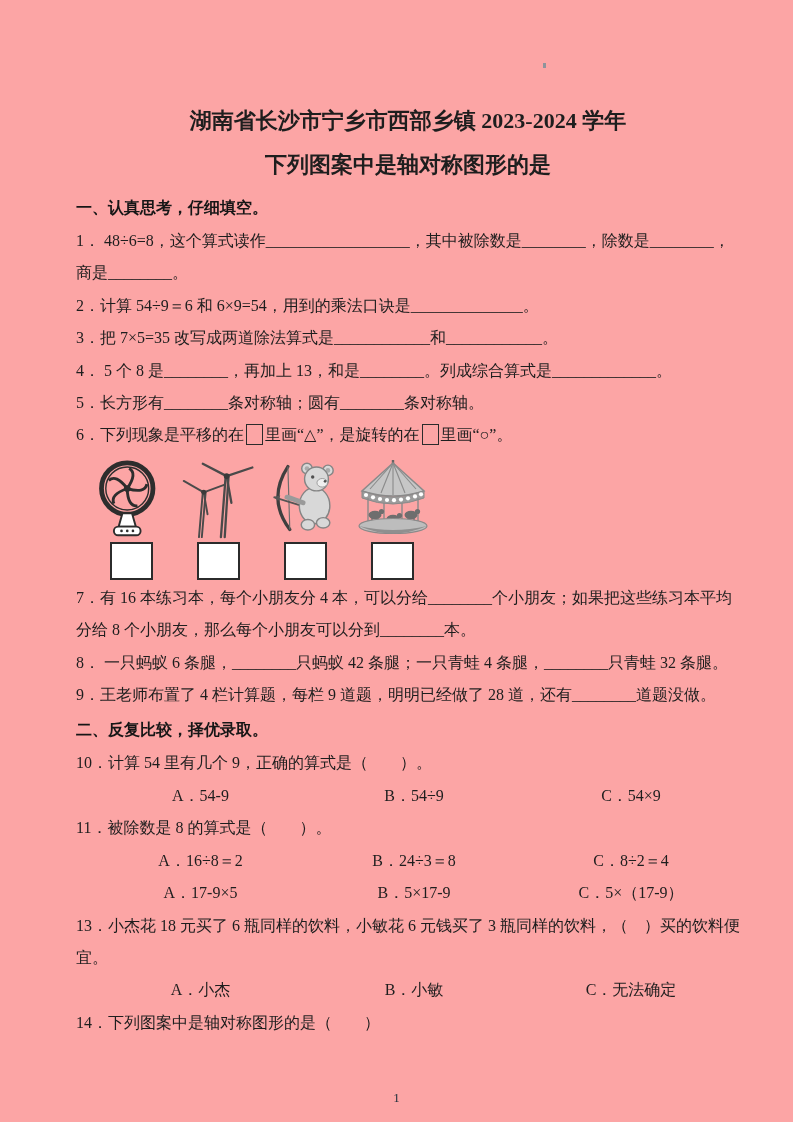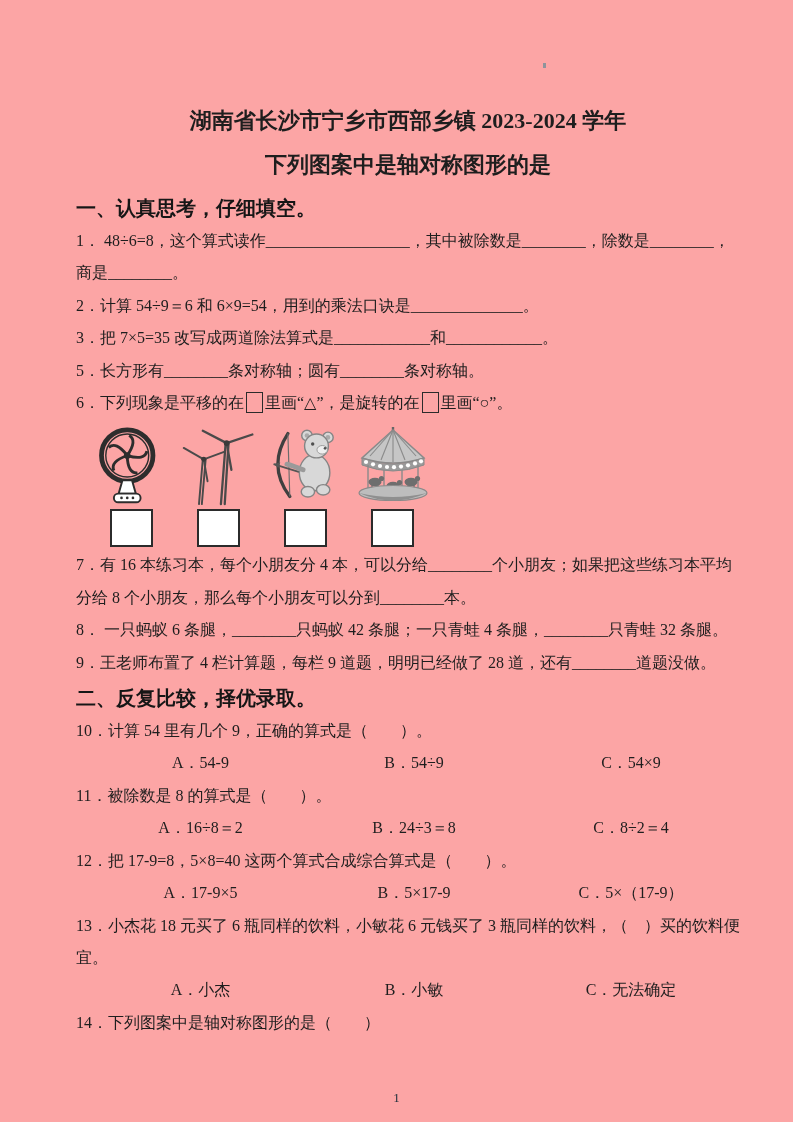--- a/index.html
+++ b/index.html
@@ -25,21 +25,21 @@
     text-align: center;
     font-weight: 700;
     font-size: 22px;
     line-height: 30px;
   }
   .title-line.second { margin-top: 14px; }
   .sec-heading {
     margin-top: 16px;
     font-family: "Liberation Sans", "DejaVu Sans", sans-serif;
     font-weight: 700;
-    font-size: 20px;
+    font-size: 16px;
     line-height: 24px;
     color: #161616;
   }
   .sec-heading.second { margin-top: 7px; }
   .qbody { font-size: 16px; line-height: 32.4px; margin-top: 5px; }
   .qline { white-space: nowrap; }
   .opts {
     display: grid;
     grid-template-columns: 211px 216px 1fr;
     padding-left: 19px;
@@ -88,20 +88,21 @@
   <div class="title-line">湖南省长沙市宁乡市西部乡镇 2023-2024 学年</div>
   <div class="title-line second">下列图案中是轴对称图形的是</div>
 
   <div class="sec-heading">一、认真思考，仔细填空。</div>
 
   <div class="qbody">
     <div class="qline">1． 48÷6=8，这个算式读作__________________，其中被除数是________，除数是________，</div>
     <div class="qline">商是________。</div>
     <div class="qline">2．计算 54÷9＝6 和 6×9=54，用到的乘法口诀是______________。</div>
     <div class="qline">3．把 7×5=35 改写成两道除法算式是____________和____________。</div>
+    <div class="qline">4． 5 个 8 是________，再加上 13，和是________。列成综合算式是_____________。</div>
     <div class="qline">5．长方形有________条对称轴；圆有________条对称轴。</div>
     <div class="qline">
       <span>6．下列现象是平移的在</span><span class="sq"></span><span>里画“△”，是旋转的在</span><span class="sq"></span><span>里画“○”。</span>
     </div>
 
     <div class="figrow">
 
       <div class="figcell">
         <svg width="82" height="80" viewBox="0 0 86 80">
           <circle cx="38" cy="29" r="27" fill="none" stroke="#2d2d2d" stroke-width="5"></circle>
@@ -231,21 +232,20 @@
       <span>A．54-9</span>
       <span>B．54÷9</span>
       <span>C．54×9</span>
     </div>
     <div class="qline">11．被除数是 8 的算式是（　　）。</div>
     <div class="opts">
       <span>A．16÷8＝2</span>
       <span>B．24÷3＝8</span>
       <span>C．8÷2＝4</span>
     </div>
-    <div class="qline">12．把 17-9=8，5×8=40 这两个算式合成综合算式是（　　）。</div>
     <div class="opts">
       <span>A．17-9×5</span>
       <span>B．5×17-9</span>
       <span>C．5×（17-9）</span>
     </div>
     <div class="qline">13．小杰花 18 元买了 6 瓶同样的饮料，小敏花 6 元钱买了 3 瓶同样的饮料，（　）买的饮料便</div>
     <div class="qline">宜。</div>
     <div class="opts">
       <span>A．小杰</span>
       <span>B．小敏</span>

